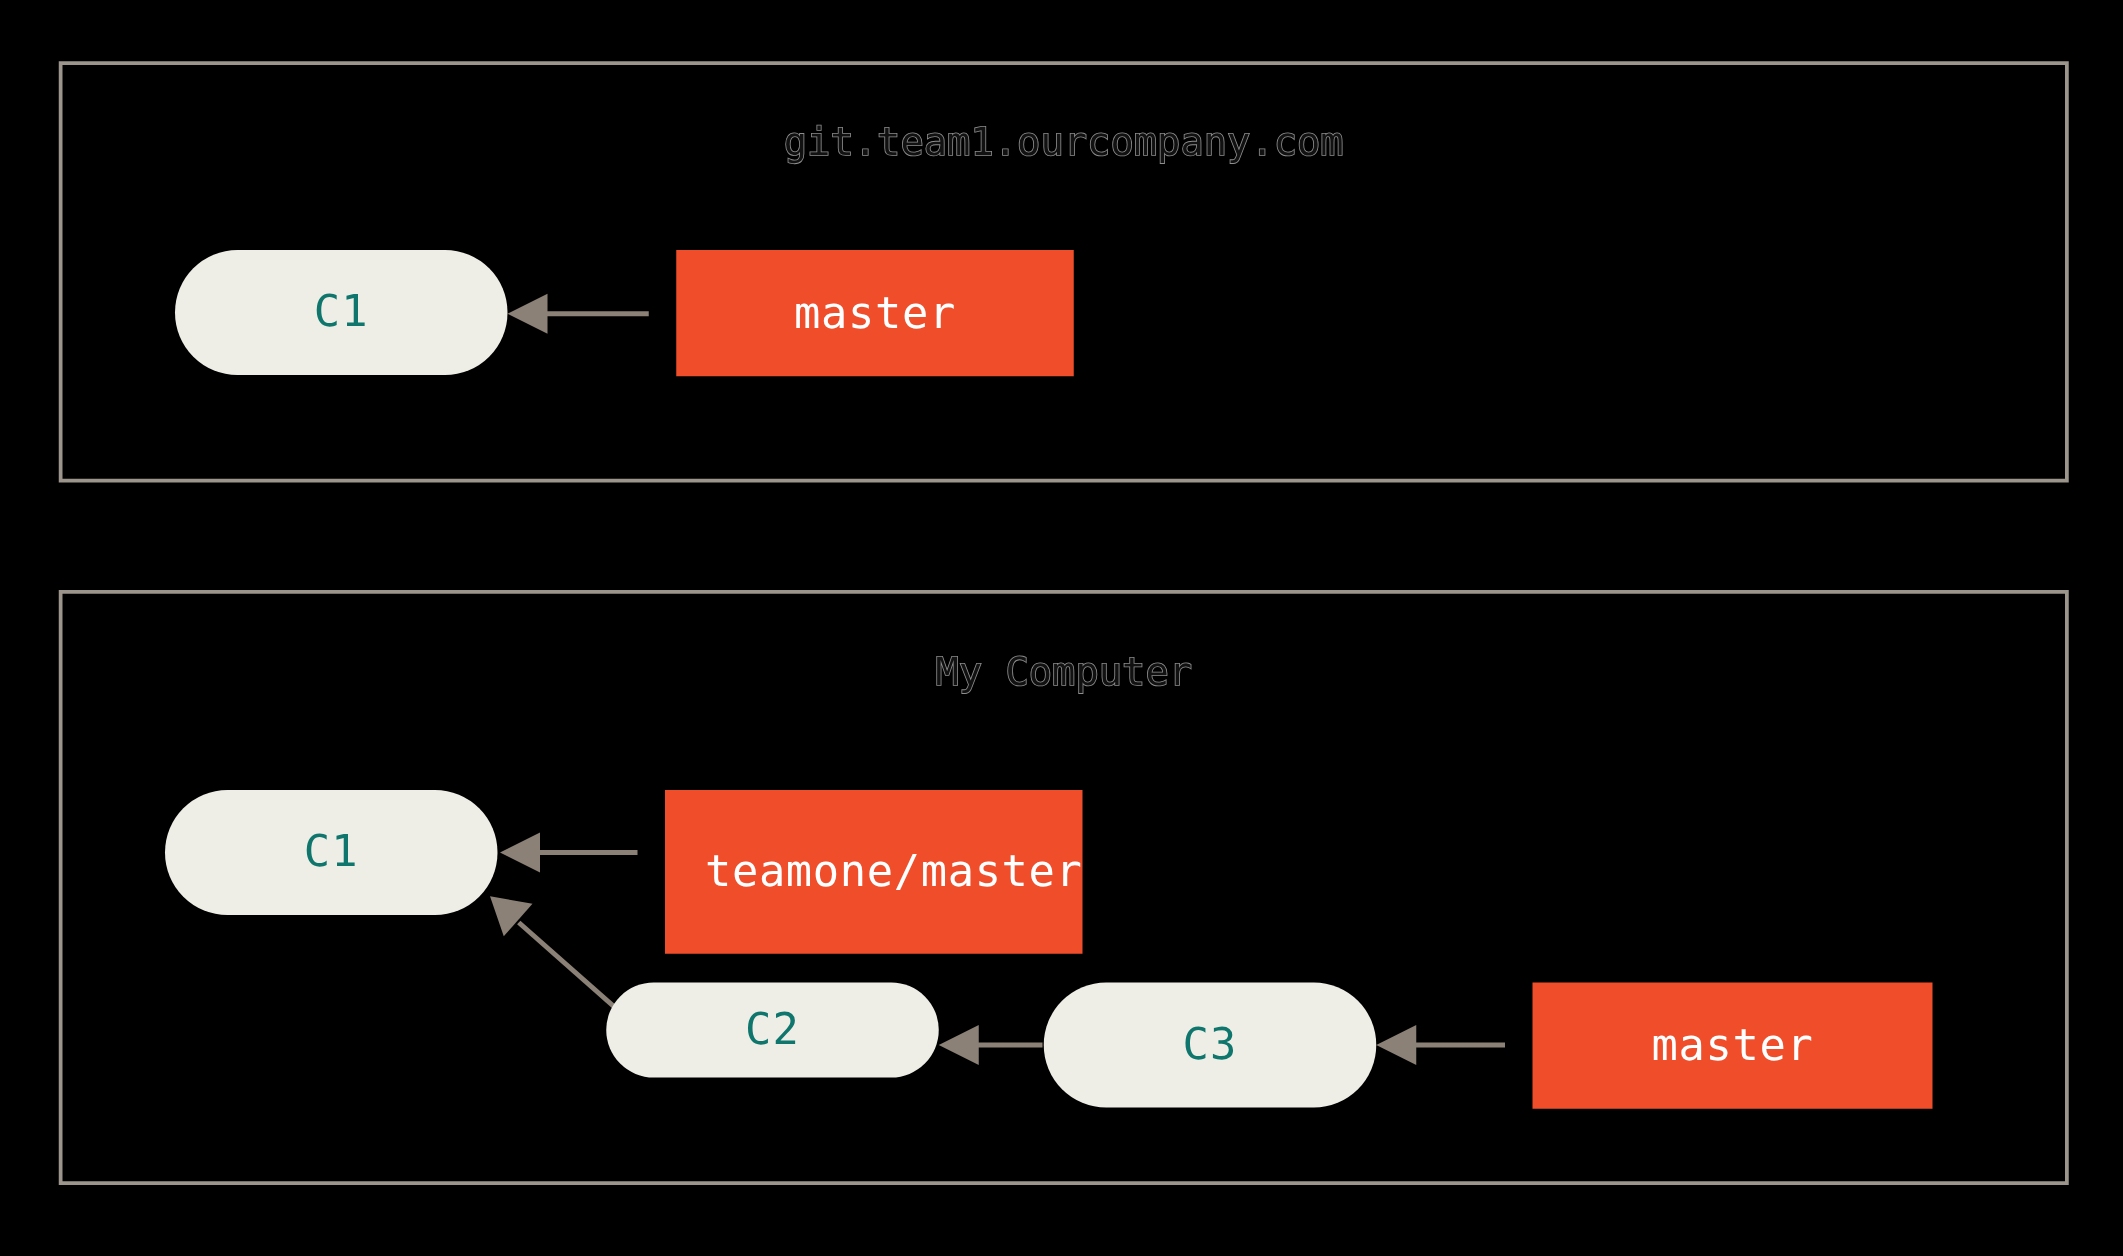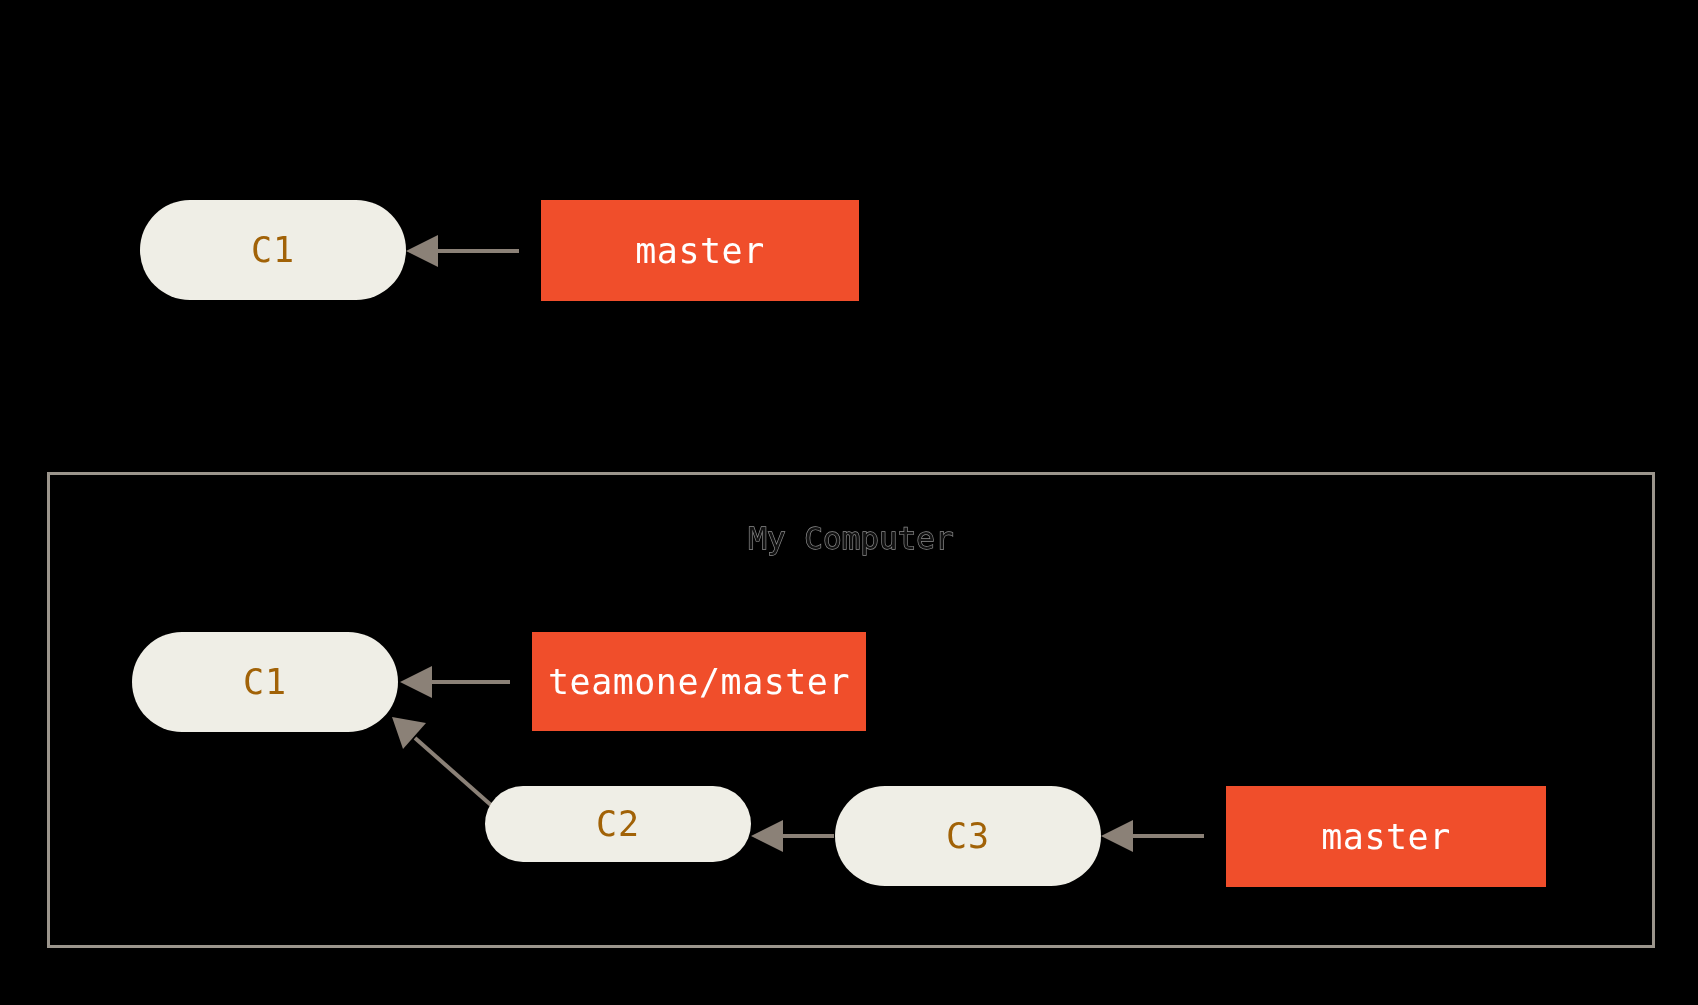--- a/index.html
+++ b/index.html
@@ -51,21 +51,21 @@
   #panel-local  .panel-title { top: 48px; }
 
   
   .commit {
     position: absolute;
     background: #efeee6;
     border-radius: 52px;
     display: flex;
     align-items: center;
     justify-content: center;
-    color: #a16207;
+    color: #0f766e;
     font-size: 35px;
     letter-spacing: 1px;
     box-sizing: border-box;
     z-index: 3;
   }
 
   
   .branch {
     position: absolute;
     background: #f04e2b;
@@ -122,38 +122,41 @@
       <line class="edge-line" x1="834" y1="836" x2="775" y2="836"></line>
       <polygon class="edge-head" points="751,836 783,820 783,852"></polygon>
     </g>
 
     <g>
       <line class="edge-line" x1="1204" y1="836" x2="1125" y2="836"></line>
       <polygon class="edge-head" points="1101,836 1133,820 1133,852"></polygon>
     </g>
   </svg>
 
+  <div class="panel" id="panel-remote">
+    <div class="panel-title">git.team1.ourcompany.com</div>
+  </div>
 
   <div class="commit" style="left:140px; top:200px; width:266px; height:100px;">
     <span>C1</span>
   </div>
 
   <div class="branch" style="left:520px; top:200px; width:318px; height:101px;">
     <span>master</span>
   </div>
 
   <div class="panel" id="panel-local">
     <div class="panel-title">My Computer</div>
   </div>
 
   <div class="commit" style="left:132px; top:632px; width:266px; height:100px;">
     <span>C1</span>
   </div>
 
-  <div class="branch" style="left:511px; top:632px; width:334px; height:99px;">
+  <div class="branch" style="left:511px; top:632px; width:334px; height:131px;justify-content:flex-end;">
     <span>teamone/master</span>
   </div>
 
   <div class="commit" style="left:485px; top:786px; width:266px; height:76px;">
     <span>C2</span>
   </div>
 
   <div class="commit" style="left:835px; top:786px; width:266px; height:100px;">
     <span>C3</span>
   </div>

